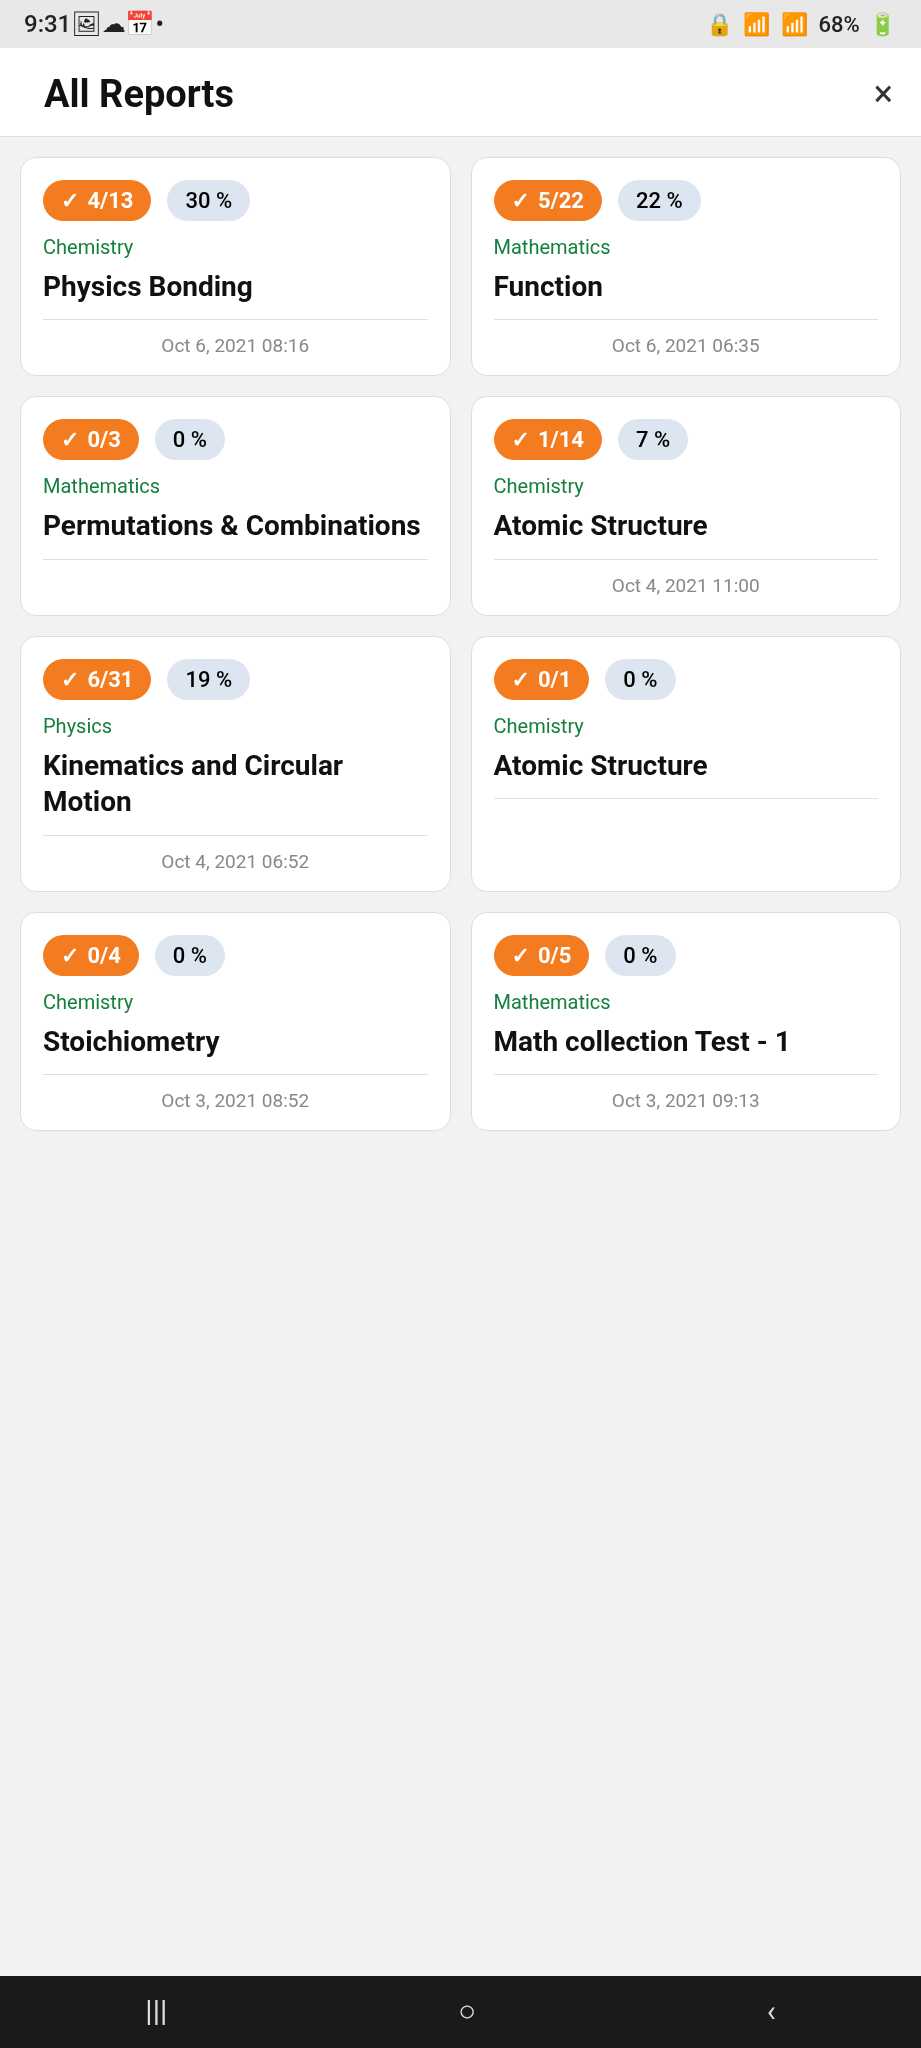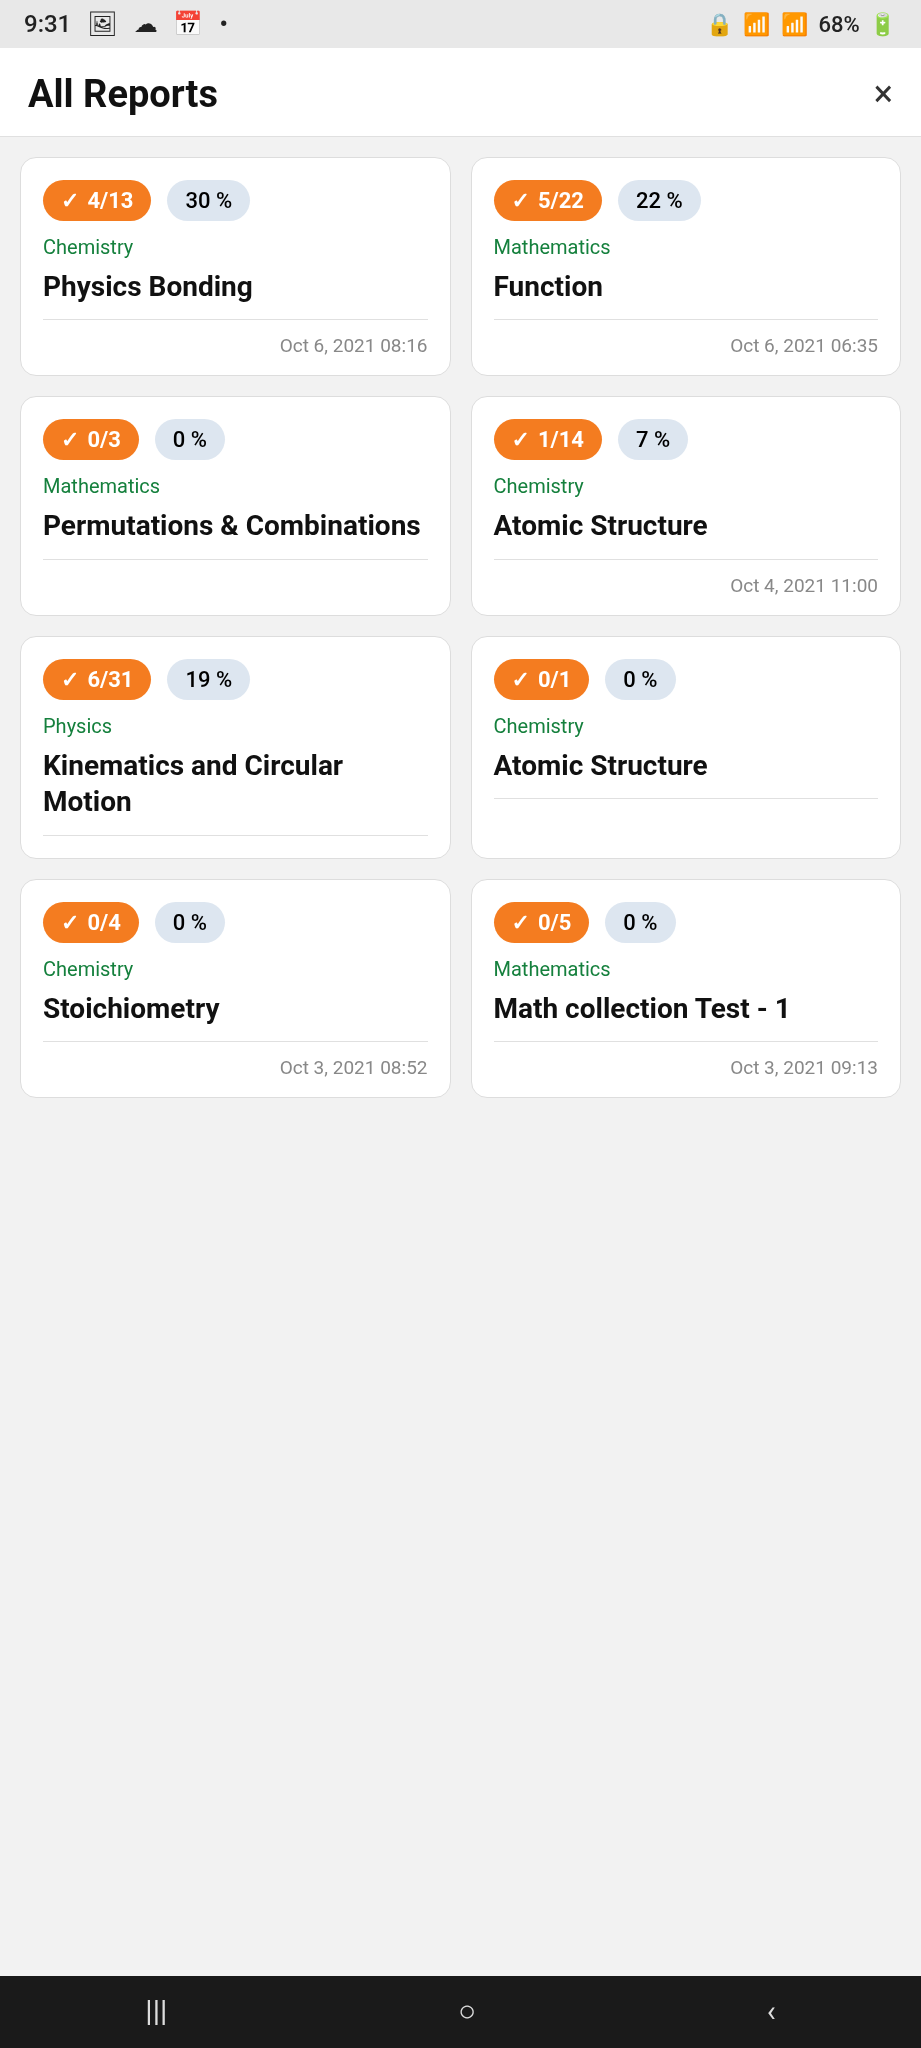--- a/index.html
+++ b/index.html
@@ -19,36 +19,37 @@
       background: #e8e8e8;
       height: 48px;
       display: flex;
       align-items: center;
       justify-content: space-between;
       padding: 0 24px;
       font-size: 24px;
       font-weight: 500;
       color: #222;
     }
-    .status-left { display: flex; align-items: flex-end; gap: 16px; }
+    .status-left { display: flex; align-items: flex-end; gap: 0; }
     .status-right { display: flex; align-items: center; gap: 10px; font-size: 22px; }
 
     
     .header {
       background: #fff;
       padding: 24px 28px 20px 28px;
       display: flex;
       align-items: center;
       justify-content: space-between;
       border-bottom: 1.5px solid #e0e0e0;
     }
     .header-title {
       font-size: 38px;
       font-weight: 700;
       color: #111;
+      margin-left: 16px;
     }
     .header-close {
       font-size: 36px;
       color: #333;
       cursor: pointer;
       line-height: 1;
     }
 
     
     .content {
@@ -121,21 +122,21 @@
 
     .card-divider {
       border: none;
       border-top: 1px solid #e0e0e0;
       margin: 4px 0;
     }
 
     .card-date {
       font-size: 19px;
       color: #888;
-      text-align: right;
+      text-align: center;
     }
 
     
     .bottom-nav {
       background: #1a1a1a;
       height: 72px;
       display: flex;
       align-items: center;
       justify-content: space-around;
       padding-bottom: 4px;
@@ -230,20 +231,21 @@
     <div class="card-top-row">
       <div class="score-badge">
         <span class="check">✓</span>
         <span>6/31</span>
       </div>
       <div class="percent-badge">19 %</div>
     </div>
     <div class="card-subject">Physics</div>
     <div class="card-title">Kinematics and Circular Motion</div>
     <hr class="card-divider">
+    <div class="card-date">Oct 4, 2021 06:52</div>
   </div>
       <div class="card">
     <div class="card-top-row">
       <div class="score-badge">
         <span class="check">✓</span>
         <span>0/1</span>
       </div>
       <div class="percent-badge">0 %</div>
     </div>
     <div class="card-subject">Chemistry</div>

